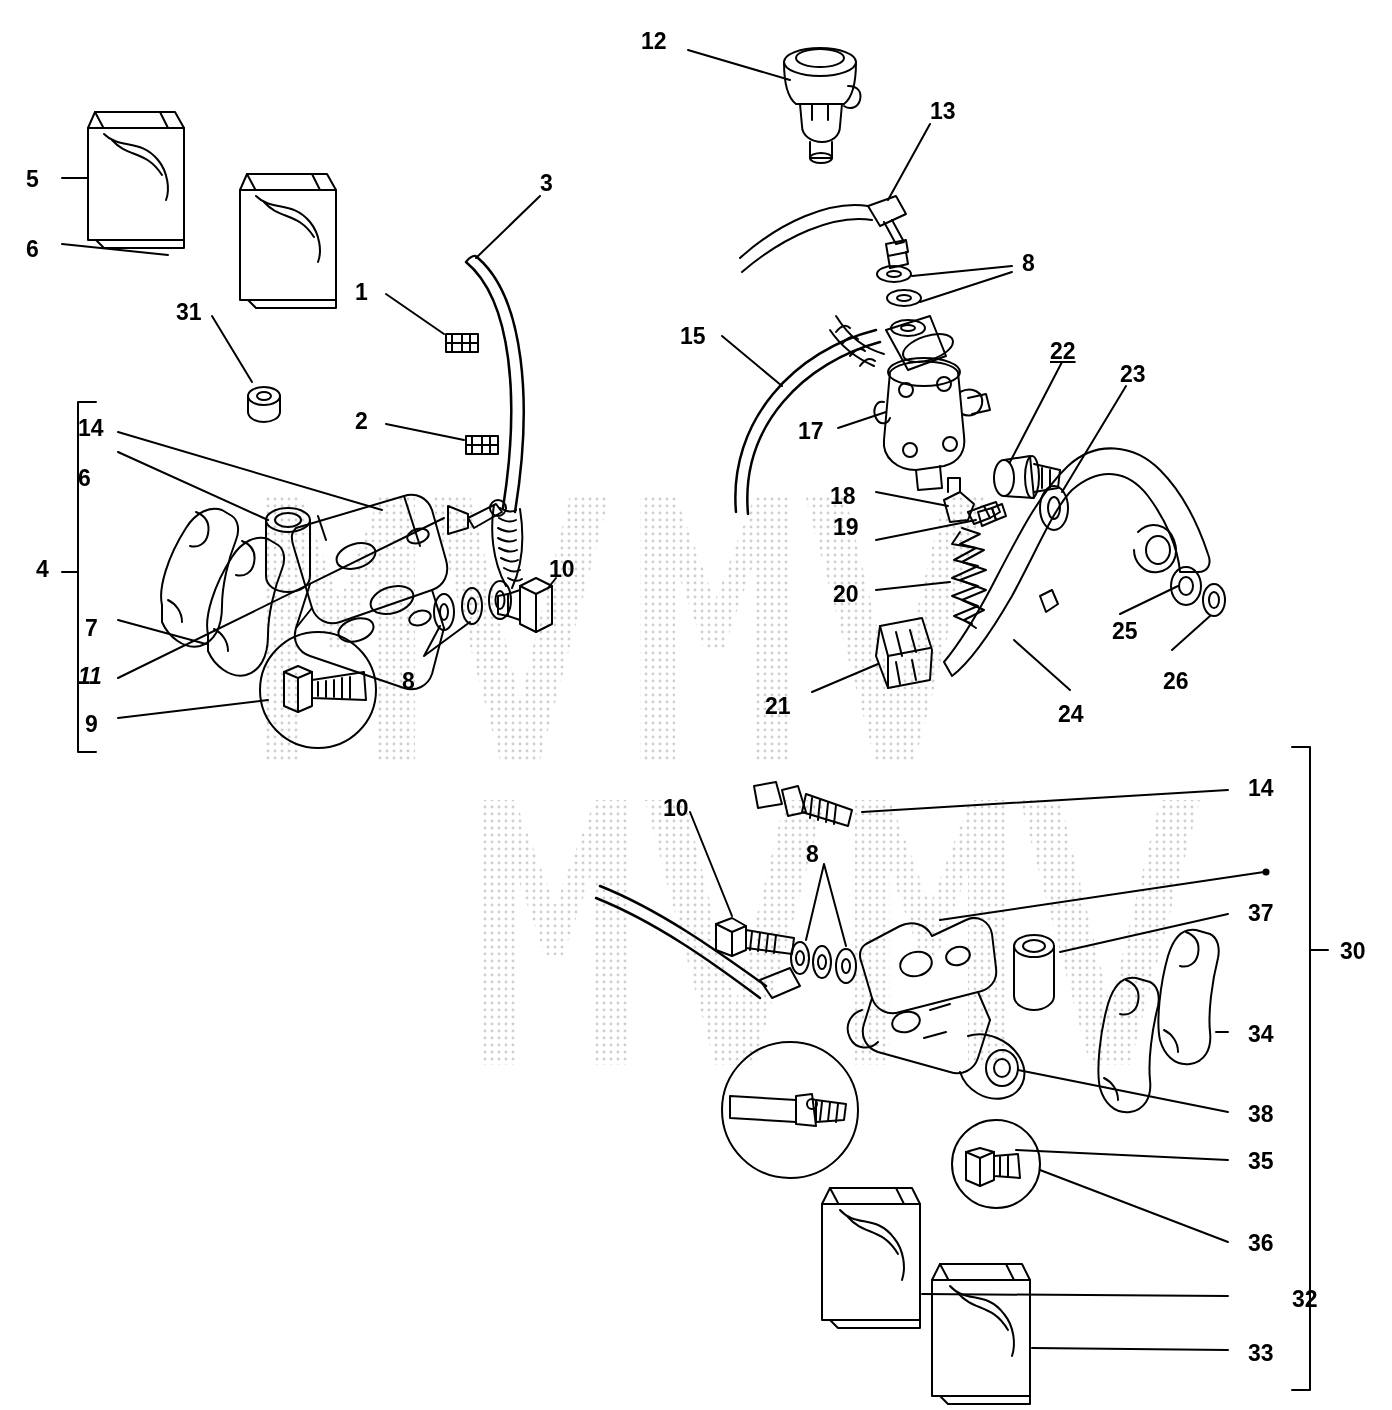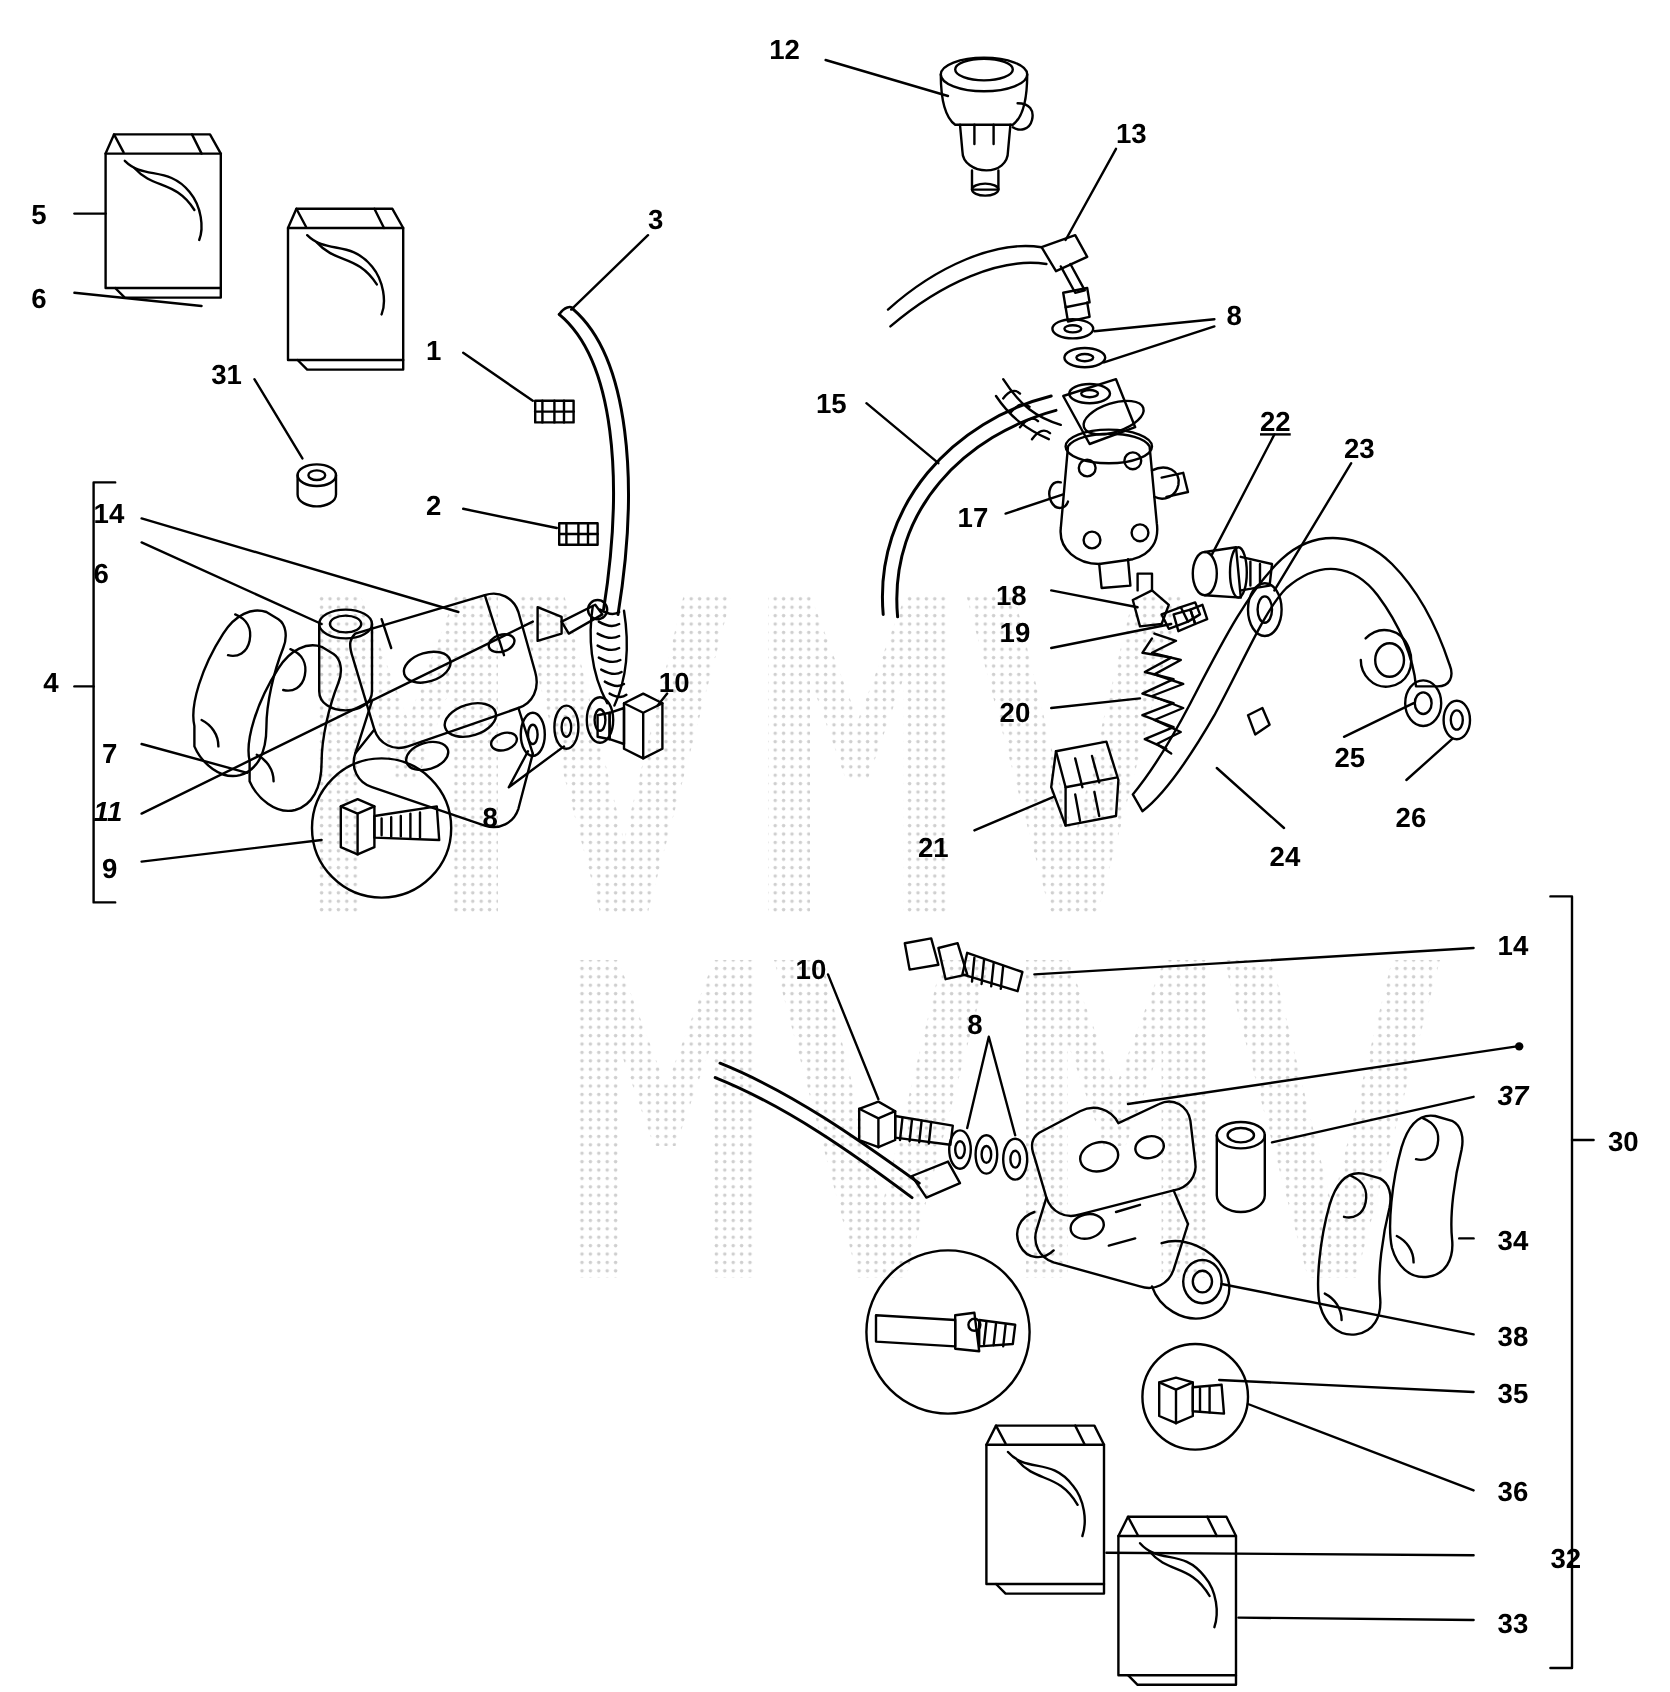--- a/index.html
+++ b/index.html
@@ -447,21 +447,21 @@
   <div class="callout" style="left:833px; top:505px;margin-top:11px;">19</div>
   <div class="callout" style="left:833px; top:583px;">20</div>
   <div class="callout" style="left:765px; top:695px;">21</div>
   <div class="callout" style="left:1058px;top:703px;">24</div>
   <div class="callout" style="left:1112px;top:620px;">25</div>
   <div class="callout" style="left:1163px;top:670px;">26</div>
   <div class="callout" style="left:663px; top:797px;">10</div>
   <div class="callout" style="left:806px; top:843px;">8</div>
   <div class="callout" style="left:1248px;top:777px;">14</div>
   <div class="callout" style="left:1340px;top:940px;">30</div>
-  <div class="callout" style="left:1248px;top:902px;font-style:italic;">37</div>
+  <div class="callout" style="left:1248px;top:902px;">37</div>
   <div class="callout" style="left:1248px;top:1023px;">34</div>
   <div class="callout" style="left:1248px;top:1103px;text-align:right;">38</div>
   <div class="callout" style="left:1248px;top:1150px;">35</div>
   <div class="callout" style="left:1248px;top:1232px;text-align:center;">36</div>
   <div class="callout" style="left:1248px;top:1288px;margin-left:44px;">32</div>
   <div class="callout" style="left:1248px;top:1342px;">33</div>
 
 </div>
 
 </body></html>

